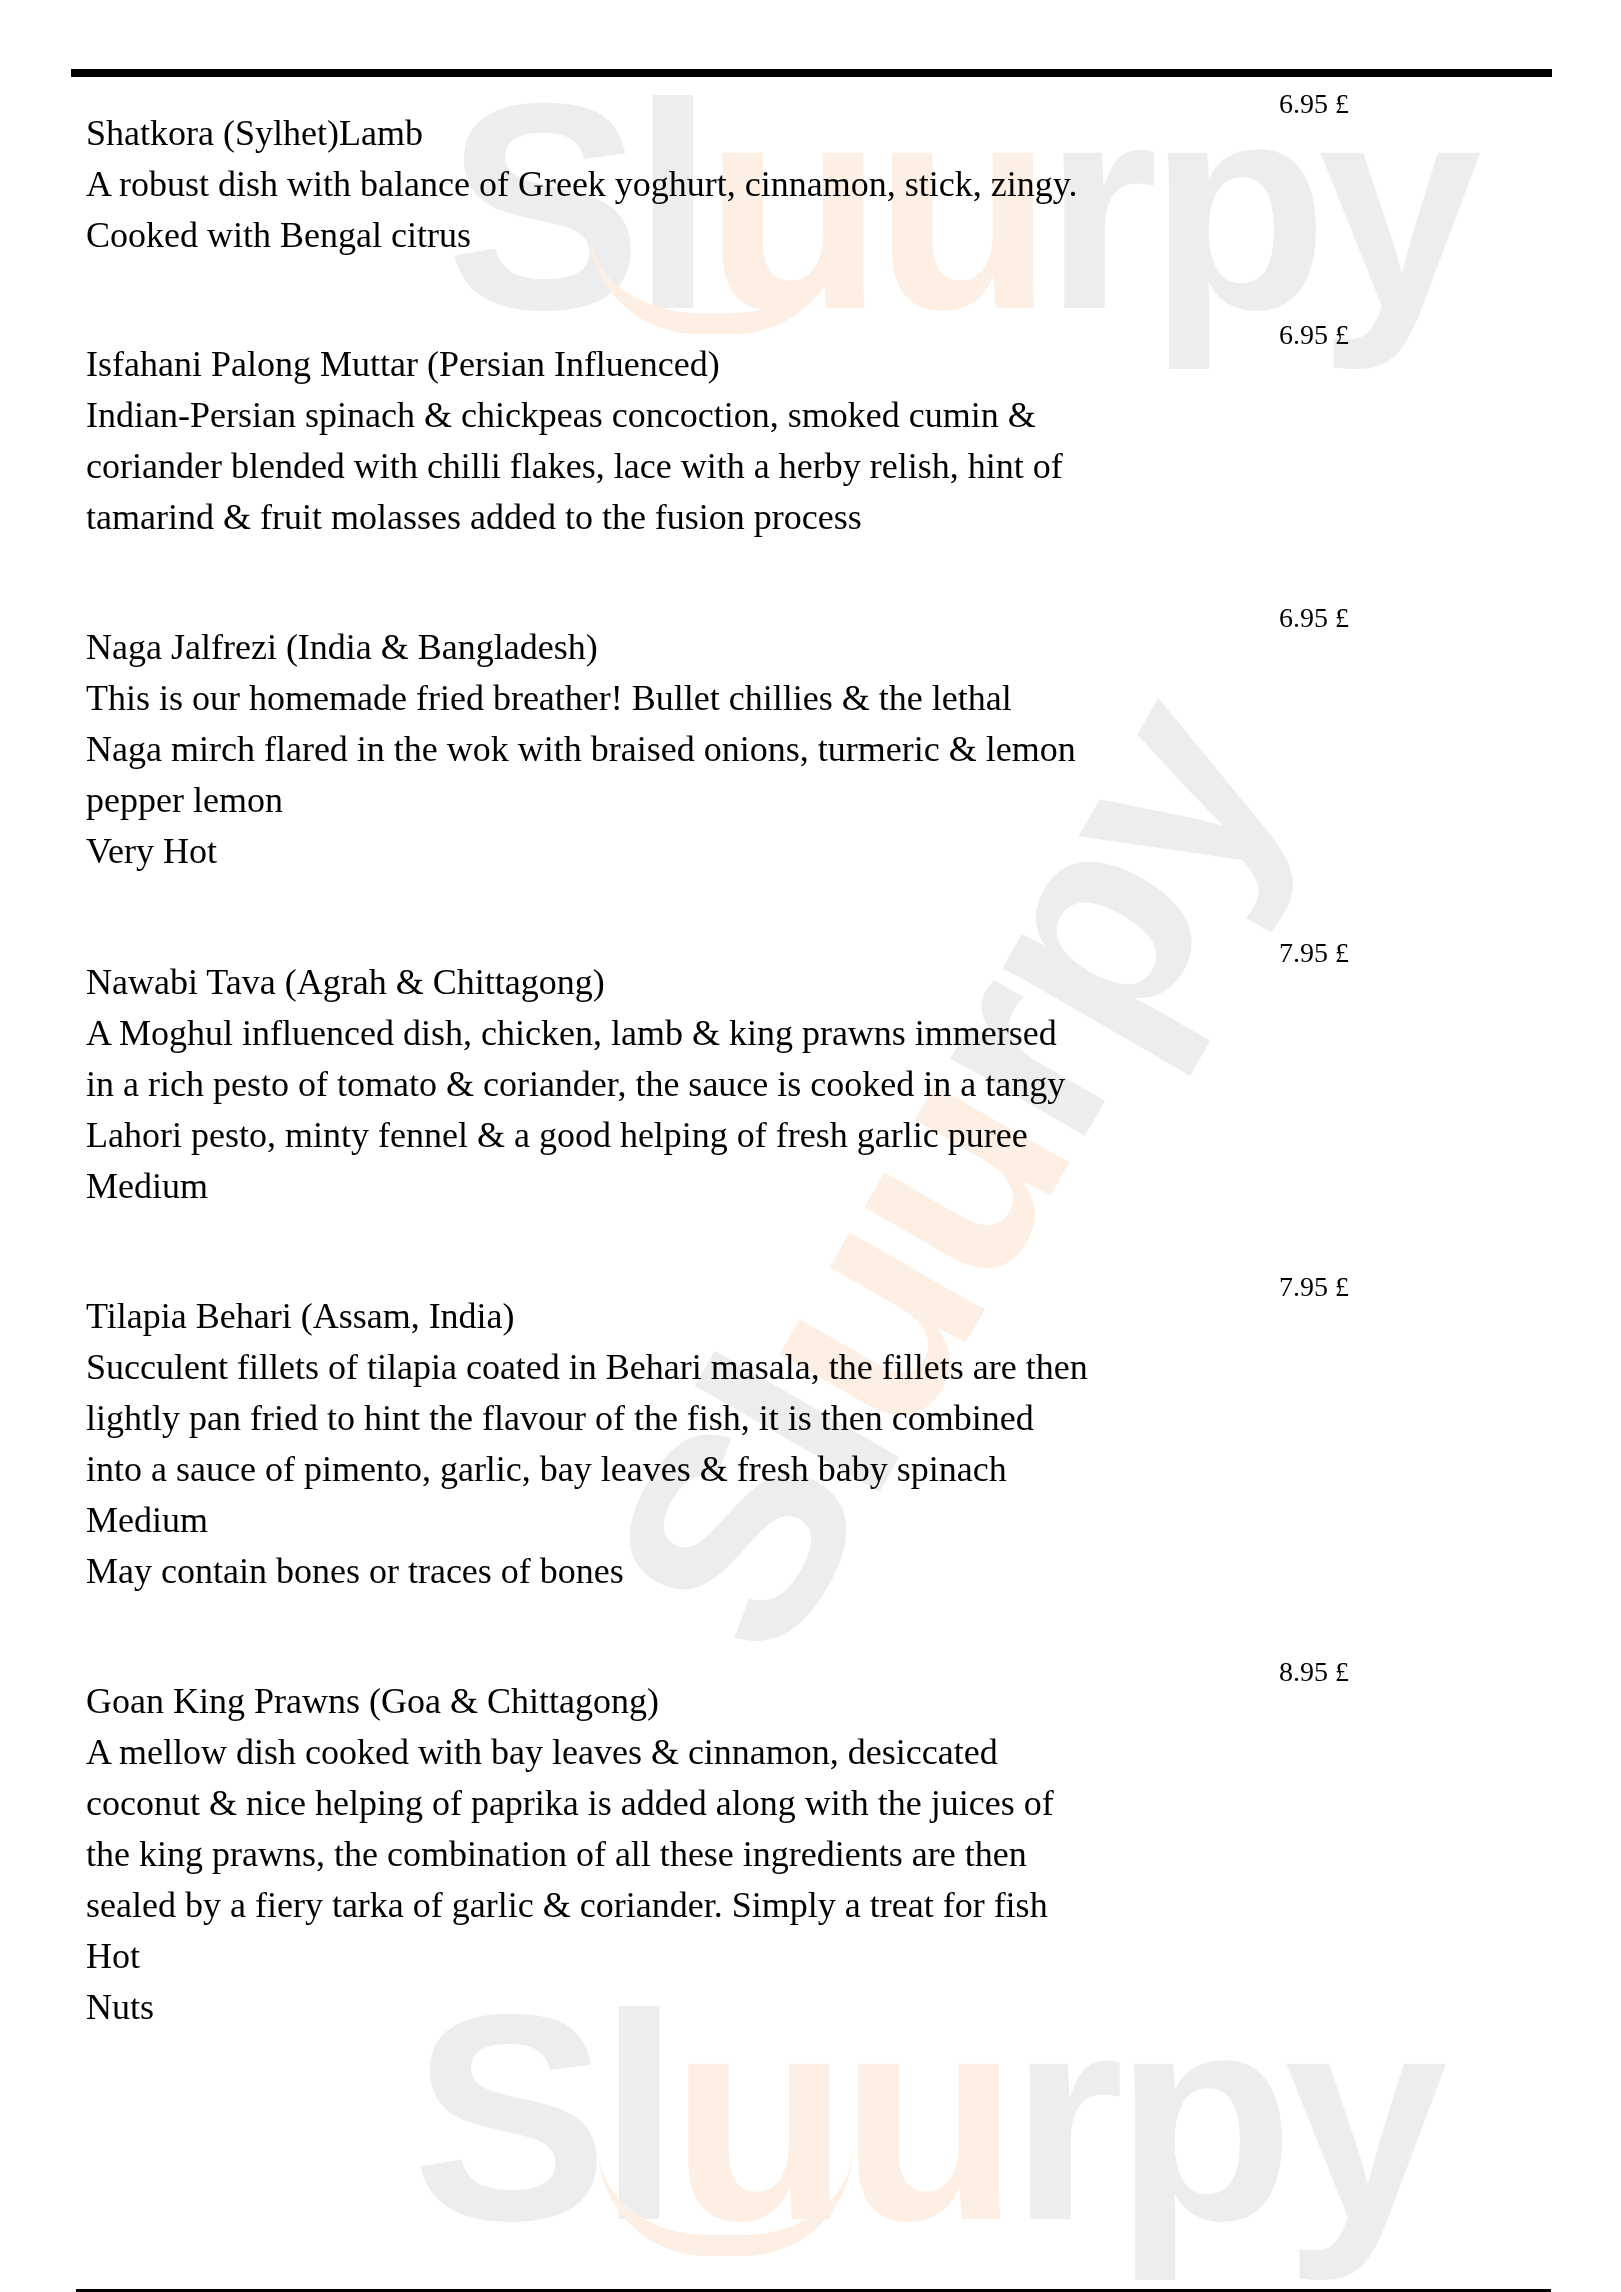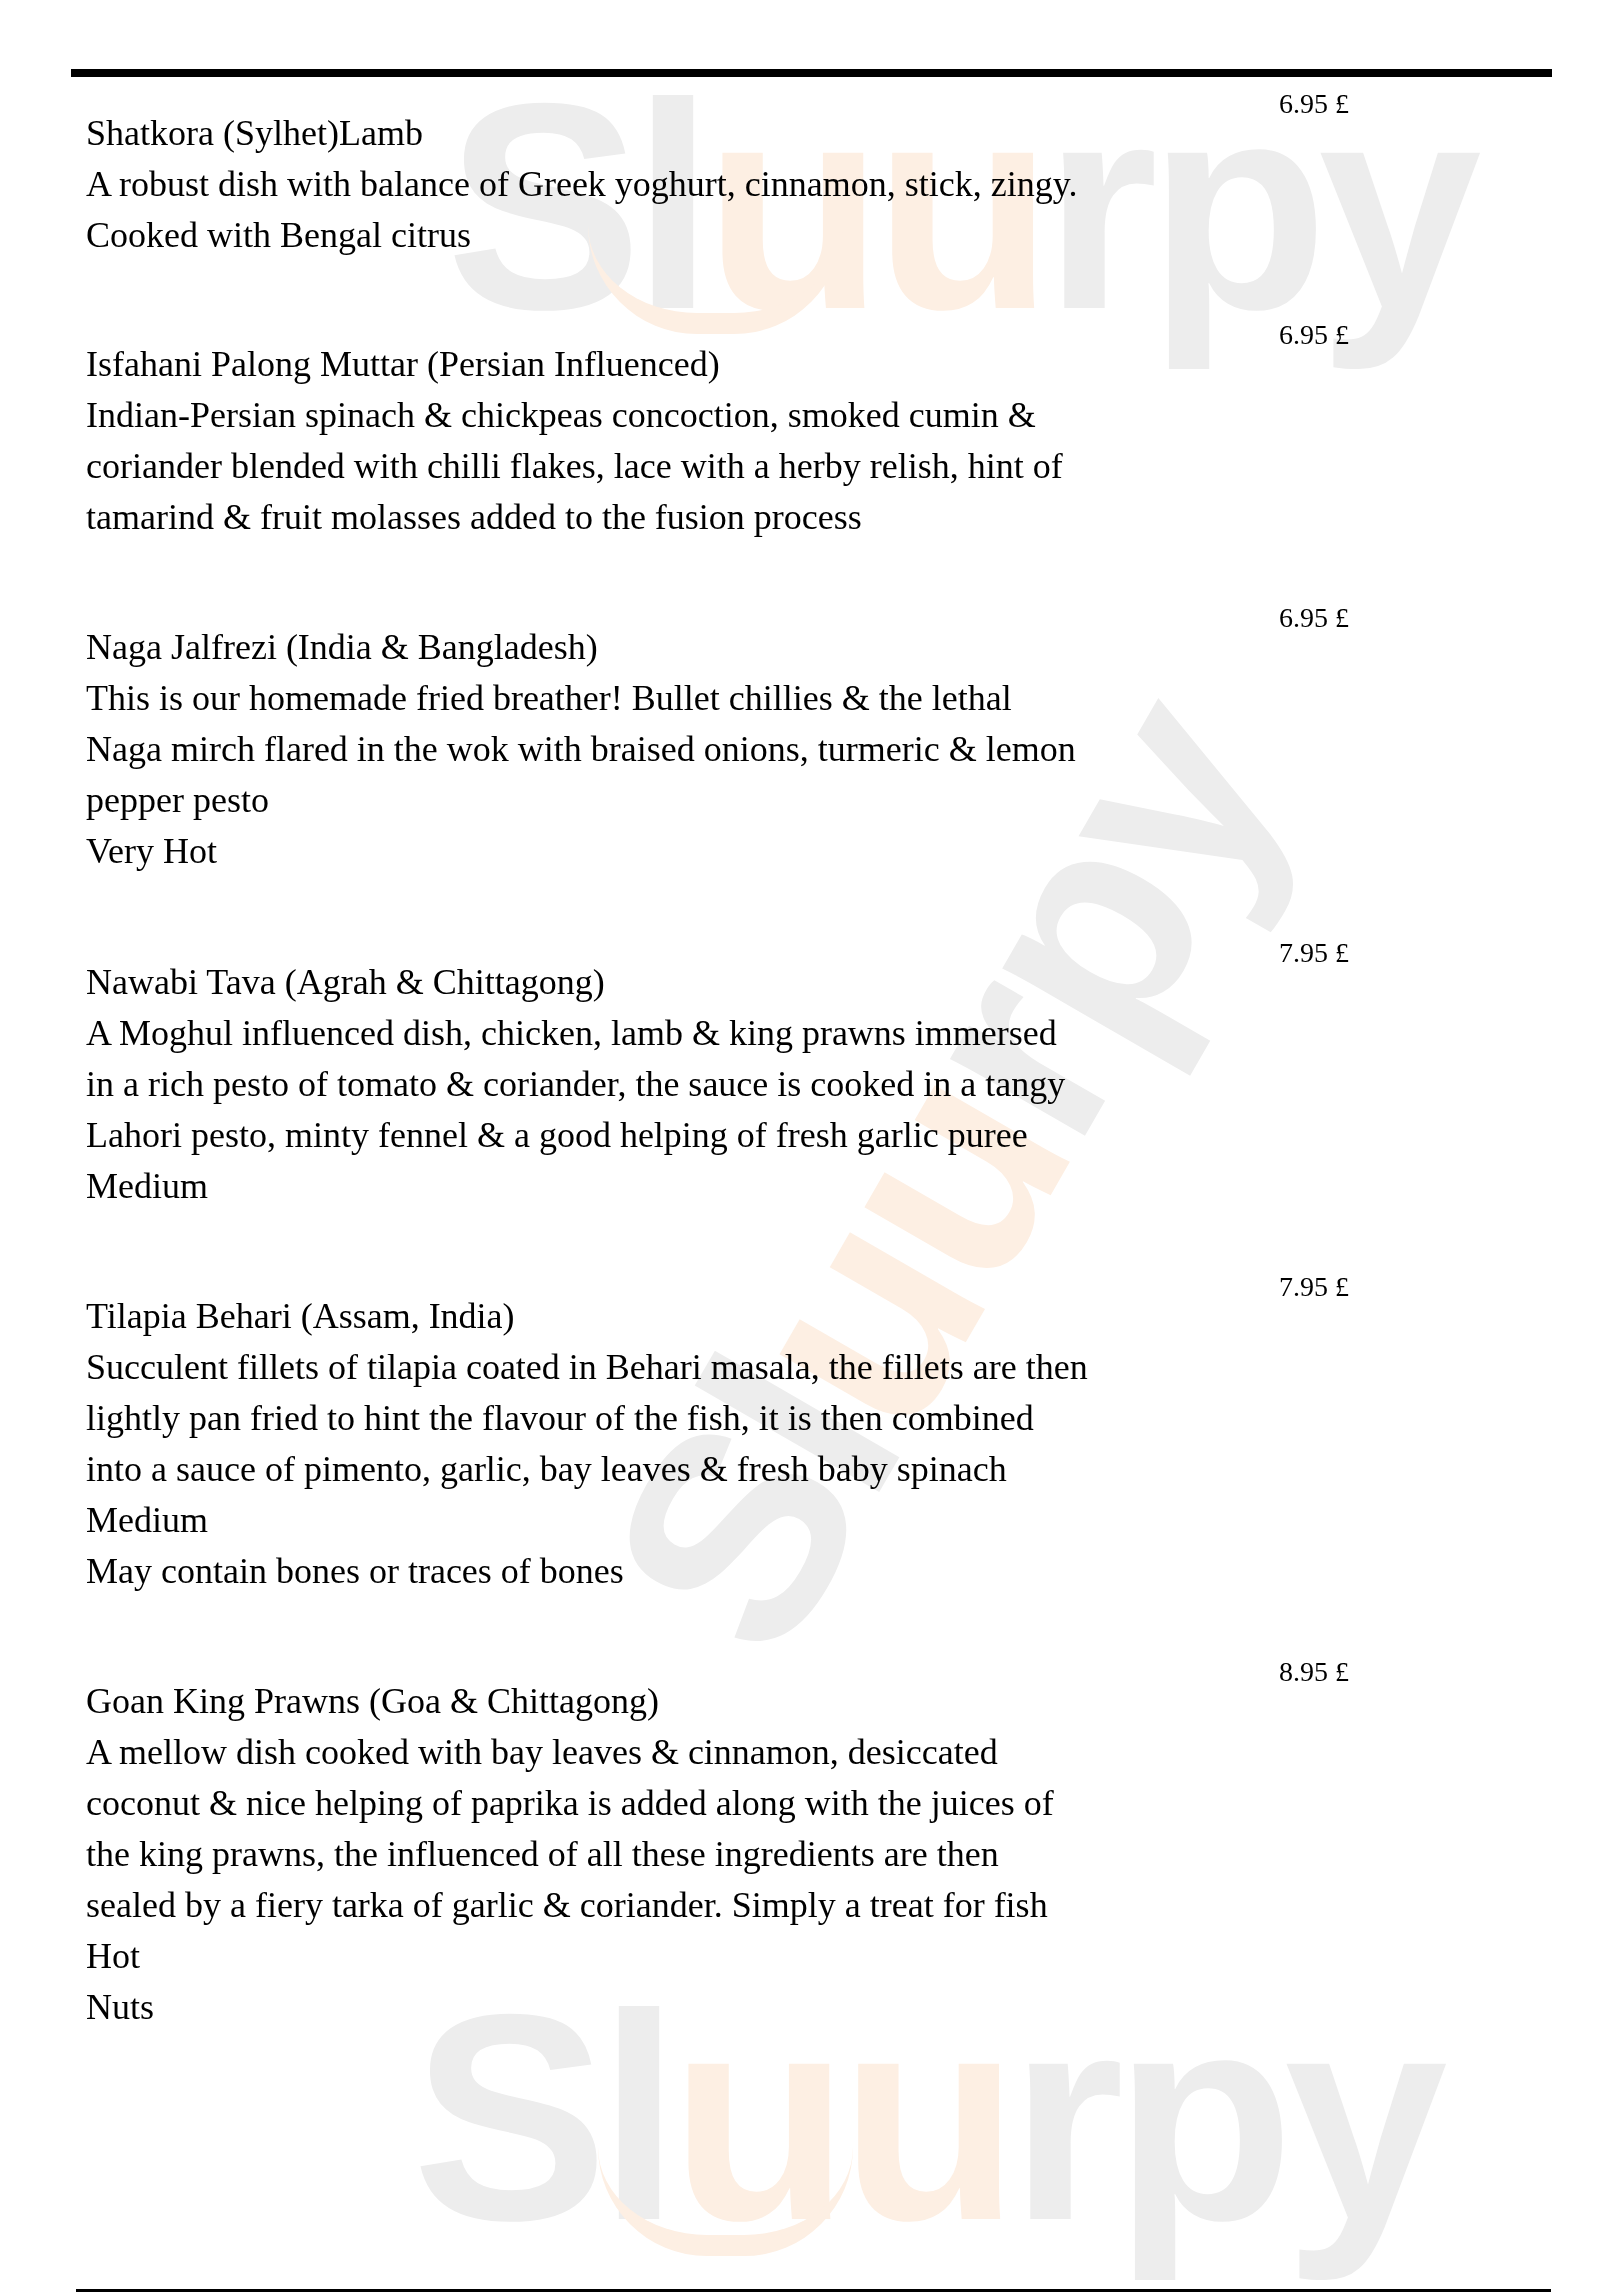--- a/index.html
+++ b/index.html
@@ -59,21 +59,21 @@
       <div class="line">tamarind &amp; fruit molasses added to the fusion process</div>
     </div>
     <div class="price">6.95 £</div>
   </div>
 
   <div class="item" style="top:514px;">
     <div class="text">
       <div class="line">Naga Jalfrezi (India &amp; Bangladesh)</div>
       <div class="line">This is our homemade fried breather! Bullet chillies &amp; the lethal</div>
       <div class="line">Naga mirch flared in the wok with braised onions, turmeric &amp; lemon</div>
-      <div class="line">pepper pesto</div>
+      <div class="line">pepper lemon</div>
       <div class="line">Very Hot</div>
     </div>
     <div class="price">6.95 £</div>
   </div>
 
   <div class="item" style="top:849px;">
     <div class="text">
       <div class="line">Nawabi Tava (Agrah &amp; Chittagong)</div>
       <div class="line">A Moghul influenced dish, chicken, lamb &amp; king prawns immersed</div>
       <div class="line">in a rich pesto of tomato &amp; coriander, the sauce is cooked in a tangy</div>
@@ -93,21 +93,21 @@
       <div class="line">May contain bones or traces of bones</div>
     </div>
     <div class="price">7.95 £</div>
   </div>
 
   <div class="item" style="top:1568px;">
     <div class="text">
       <div class="line">Goan King Prawns (Goa &amp; Chittagong)</div>
       <div class="line">A mellow dish cooked with bay leaves &amp; cinnamon, desiccated</div>
       <div class="line">coconut &amp; nice helping of paprika is added along with the juices of</div>
-      <div class="line">the king prawns, the influenced of all these ingredients are then</div>
+      <div class="line">the king prawns, the combination of all these ingredients are then</div>
       <div class="line">sealed by a fiery tarka of garlic &amp; coriander. Simply a treat for fish</div>
       <div class="line">Hot</div>
       <div class="line">Nuts</div>
     </div>
     <div class="price">8.95 £</div>
   </div>
 
 </div>
 
 

